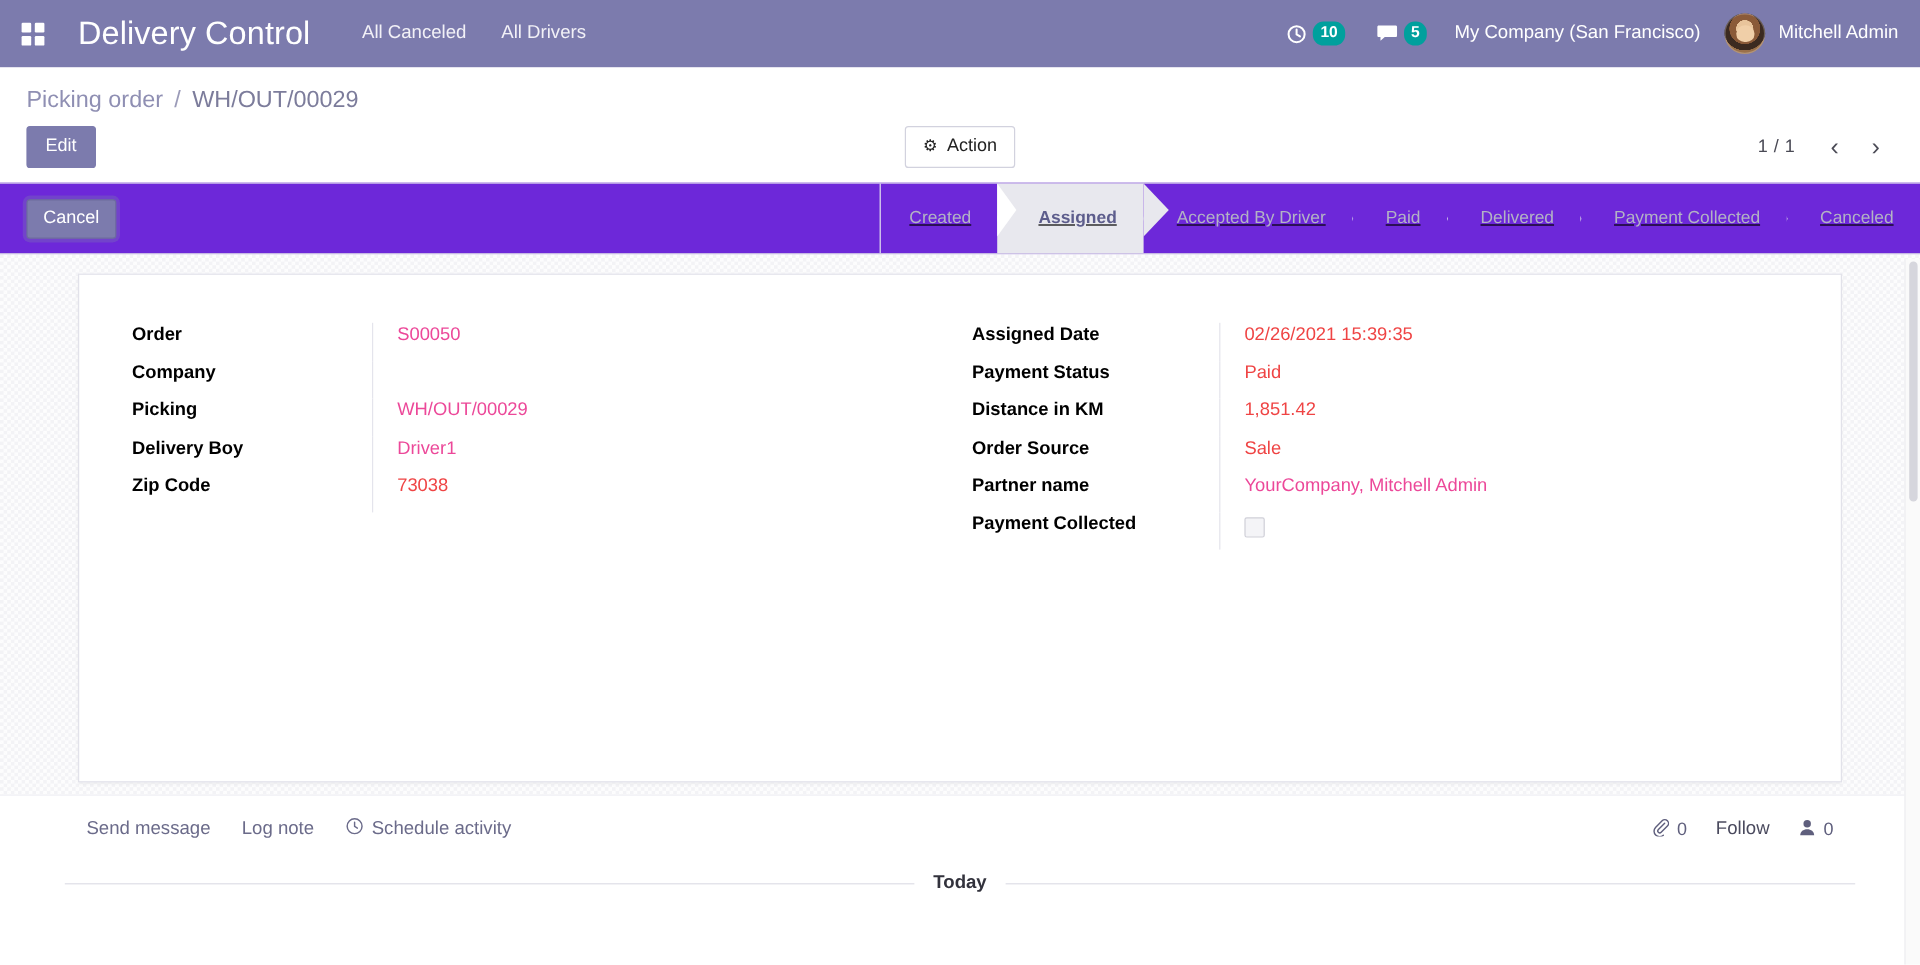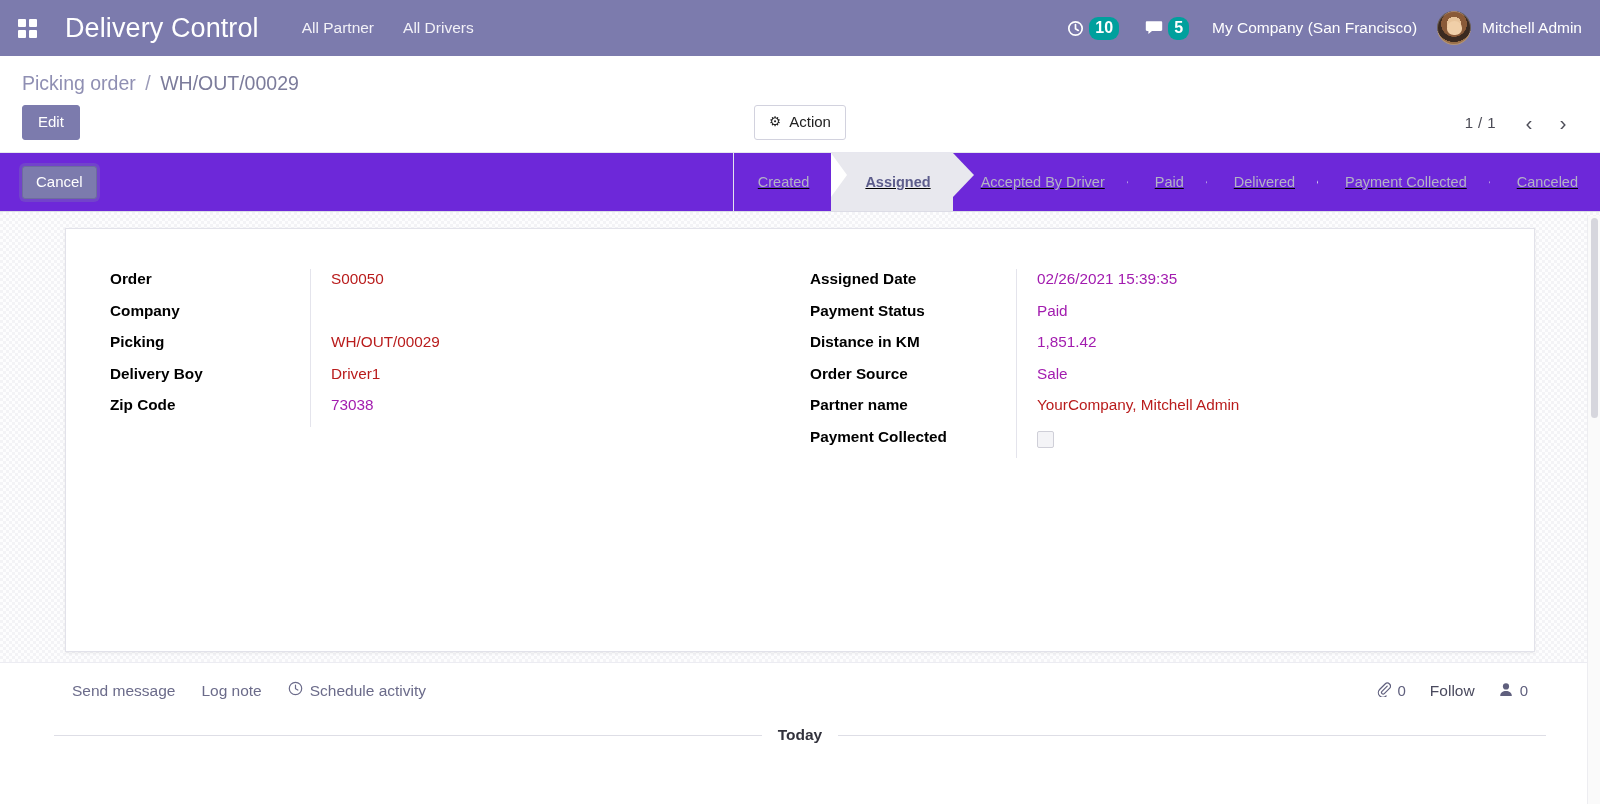--- a/index.html
+++ b/index.html
@@ -36,21 +36,21 @@
   .nav-link {
     font-size: 15.5px; color: #F2F1F7; cursor: pointer; white-space: nowrap;
   }
   .nav-right { margin-left: auto; display: flex; align-items: center; gap: 0; }
 
   .sys-item {
     display: flex; align-items: center; gap: 5px;
     padding: 0 13px; cursor: pointer; height: 56px;
   }
   .badge-count {
-    background: #00A09D; color: #fff; font-size: 16px; font-weight: 700;
+    background: #00A09D; color: #fff; font-size: 13px; font-weight: 700;
     border-radius: 9px; padding: 1px 6px 2px; line-height: 1.25; min-width: 19px; text-align: center;
   }
   .clock-ic { position: relative; width: 17px; height: 17px; }
   .clock-ic svg, .chat-ic svg { display: block; }
   .company-name { font-size: 15.5px; color: #ffffff; padding: 0 14px 0 10px; cursor: pointer; white-space: nowrap; }
   .user-menu { display: flex; align-items: center; gap: 11px; cursor: pointer; padding-left: 6px; }
   .avatar {
     width: 34px; height: 34px; border-radius: 50%;
     background: radial-gradient(circle at 50% 38%, #e8c49b 0 26%, #8a5a38 27% 47%, #3b2a20 48% 66%, #9a7049 67% 100%);
     box-shadow: inset 0 0 0 1px rgba(255,255,255,.25);
@@ -155,24 +155,24 @@
   .form-grid { display: flex; gap: 0; }
   .col { width: 50%; display: flex; flex-direction: column; }
   .col.right { padding-left: 8px; }
   .frow { display: flex; align-items: flex-start; min-height: 31.5px; }
   .flabel {
     width: 200px; min-width: 200px; font-size: 15.3px; font-weight: 700; color: #000000;
     padding-top: 1px; white-space: nowrap;
   }
   .col.right .flabel { width: 206px; min-width: 206px; }
   .fvalue {
-    font-size: 15.3px; color: #a21caf; padding-left: 20px;
+    font-size: 15.3px; color: #ef4444; padding-left: 20px;
     border-left: 1px solid #e4e4ec; flex: 1; padding-top: 1px; min-height: 31.5px;
   }
-  .fvalue.link { color: #b91c1c; cursor: pointer; }
+  .fvalue.link { color: #ec4899; cursor: pointer; }
   .chk {
     width: 17px; height: 17px; border: 1px solid #cfcfd8; background: #f4f4f7;
     border-radius: 2px; display: inline-block; margin-top: 3px; cursor: pointer;
   }
 
   
   .chatter {
     background: #fff; padding: 0 44px; height: 142px; min-height: 142px;
     border-top: 1px solid #ececf2;
   }
@@ -207,21 +207,21 @@
     <div class="apps-btn">
       <span class="grid-icon">
           <i></i>
           <i></i>
           <i></i>
           <i></i>
         </span>
     </div>
     <div class="brand">Delivery Control</div>
     <div class="nav-links">
-      <div class="nav-link">All Partner</div>
+      <div class="nav-link">All Canceled</div>
       <div class="nav-link">All Drivers</div>
     </div>
 
     <div class="nav-right">
       <div class="sys-item">
         <span class="clock-ic">
           <svg width="17" height="17" viewBox="0 0 17 17">
               <circle cx="8.5" cy="8.5" r="6.7" fill="none" stroke="#fff" stroke-width="1.7"></circle>
               <path d="M8.5 4.6V8.7l2.8 1.7" fill="none" stroke="#fff" stroke-width="1.7" stroke-linecap="round"></path>
             </svg>

